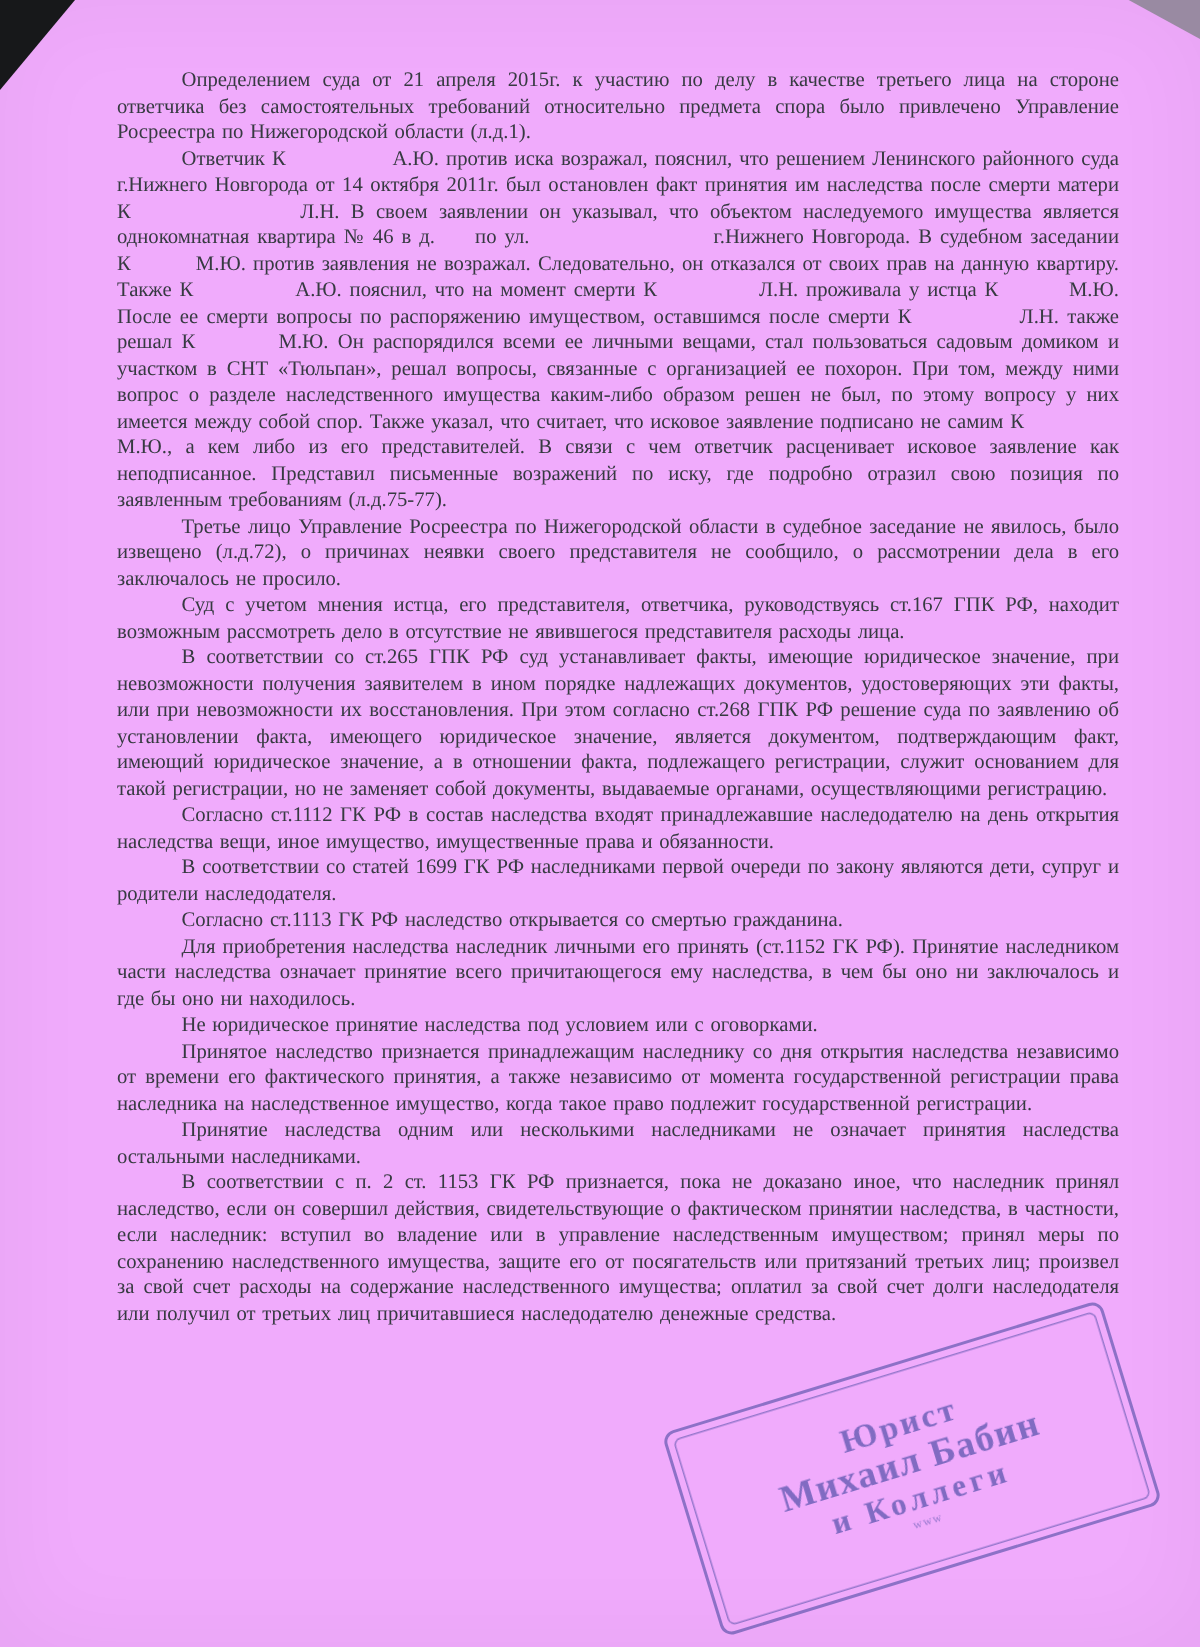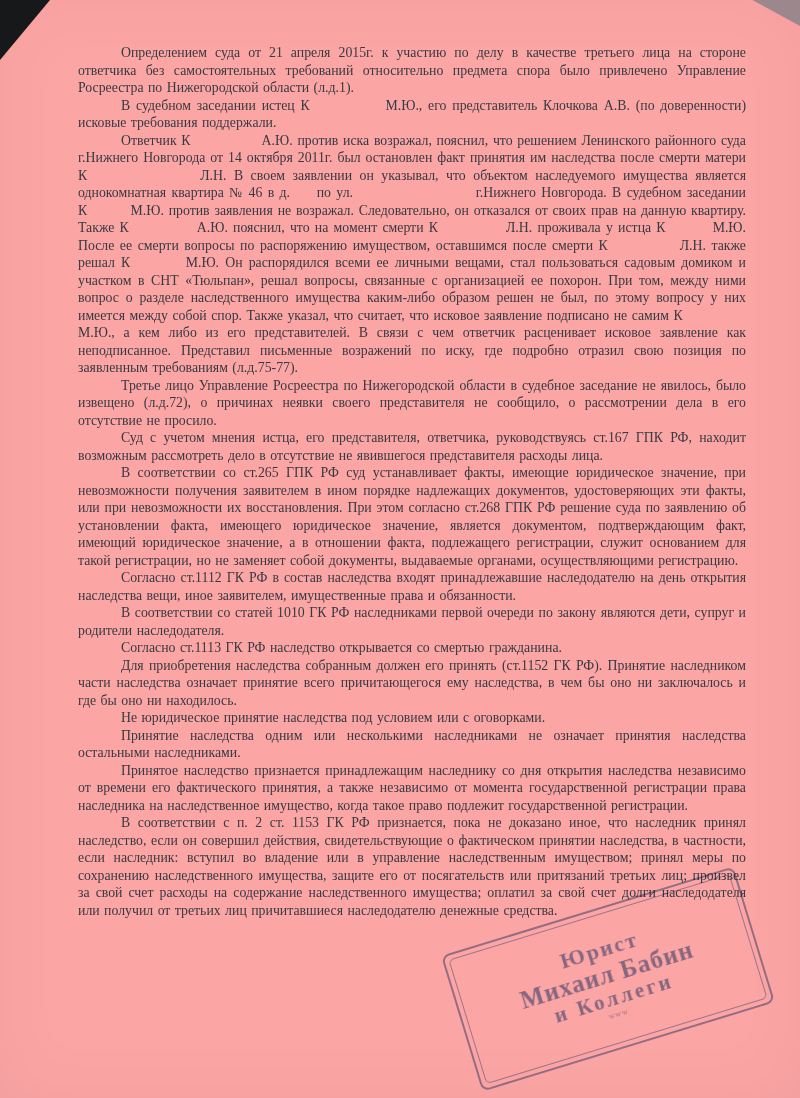--- a/index.html
+++ b/index.html
@@ -7,21 +7,21 @@
     padding: 0;
     width: 800px;
     height: 1098px;
     background: #fdfdfd;
     overflow: hidden;
   }
   .page {
     position: relative;
     width: 800px;
     height: 1098px;
-    background: #fca5a5;
+    background: #f0abfc;
     box-shadow: inset 0 0 70px rgba(0,0,0,0.045);
     font-family: "Liberation Serif", "DejaVu Serif", serif;
   }
   .corner-tl {
     position: absolute;
     top: 0; left: 0;
     width: 50px; height: 60px;
     background: #17181a;
     clip-path: polygon(0 0, 100% 0, 0 100%);
     z-index: 5;
@@ -106,32 +106,31 @@
 </head>
 <body>
 
 <div class="page">
 
   <div class="corner-tl"></div>
   <div class="corner-tr"></div>
 
   <div class="doc-body">
       <p>Определением суда от 21 апреля 2015г. к участию по делу в качестве третьего лица на стороне ответчика без самостоятельных требований относительно предмета спора было привлечено Управление Росреестра по Нижегородской области (л.д.1).</p>
-      <p>В судебном заседании истец К&nbsp;&nbsp;&nbsp;&nbsp;&nbsp;&nbsp;&nbsp;&nbsp;&nbsp;&nbsp;&nbsp;&nbsp; М.Ю., его представитель Клочкова А.В. (по доверенности) исковые требования поддержали.</p>
       <p>Ответчик К&nbsp;&nbsp;&nbsp;&nbsp;&nbsp;&nbsp;&nbsp;&nbsp;&nbsp;&nbsp;&nbsp;&nbsp;&nbsp;&nbsp; А.Ю. против иска возражал, пояснил, что решением Ленинского районного суда г.Нижнего Новгорода от 14 октября 2011г. был остановлен факт принятия им наследства после смерти матери К&nbsp;&nbsp;&nbsp;&nbsp;&nbsp;&nbsp;&nbsp;&nbsp;&nbsp;&nbsp;&nbsp;&nbsp;&nbsp;&nbsp; Л.Н. В своем заявлении он указывал, что объектом наследуемого имущества является однокомнатная квартира № 46 в д.&nbsp;&nbsp;&nbsp;&nbsp; по ул.&nbsp;&nbsp;&nbsp;&nbsp;&nbsp;&nbsp;&nbsp;&nbsp;&nbsp;&nbsp;&nbsp;&nbsp;&nbsp;&nbsp;&nbsp;&nbsp;&nbsp;&nbsp;&nbsp;&nbsp;&nbsp;&nbsp; г.Нижнего Новгорода. В судебном заседании К&nbsp;&nbsp;&nbsp;&nbsp;&nbsp;&nbsp;&nbsp;&nbsp; М.Ю. против заявления не возражал. Следовательно, он отказался от своих прав на данную квартиру. Также К&nbsp;&nbsp;&nbsp;&nbsp;&nbsp;&nbsp;&nbsp;&nbsp;&nbsp;&nbsp;&nbsp;&nbsp; А.Ю. пояснил, что на момент смерти К&nbsp;&nbsp;&nbsp;&nbsp;&nbsp;&nbsp;&nbsp;&nbsp;&nbsp;&nbsp;&nbsp;&nbsp; Л.Н. проживала у истца К&nbsp;&nbsp;&nbsp;&nbsp;&nbsp;&nbsp;&nbsp;&nbsp; М.Ю. После ее смерти вопросы по распоряжению имуществом, оставшимся после смерти К&nbsp;&nbsp;&nbsp;&nbsp;&nbsp;&nbsp;&nbsp;&nbsp;&nbsp;&nbsp;&nbsp;&nbsp; Л.Н. также решал К&nbsp;&nbsp;&nbsp;&nbsp;&nbsp;&nbsp;&nbsp;&nbsp; М.Ю. Он распорядился всеми ее личными вещами, стал пользоваться садовым домиком и участком в СНТ «Тюльпан», решал вопросы, связанные с организацией ее похорон. При том, между ними вопрос о разделе наследственного имущества каким-либо образом решен не был, по этому вопросу у них имеется между собой спор. Также указал, что считает, что исковое заявление подписано не самим К&nbsp;&nbsp;&nbsp;&nbsp;&nbsp;&nbsp;&nbsp;&nbsp;&nbsp;&nbsp;&nbsp;&nbsp;&nbsp;&nbsp; М.Ю., а кем либо из его представителей. В связи с чем ответчик расценивает исковое заявление как неподписанное. Представил письменные возражений по иску, где подробно отразил свою позиция по заявленным требованиям (л.д.75-77).</p>
-      <p>Третье лицо Управление Росреестра по Нижегородской области в судебное заседание не явилось, было извещено (л.д.72), о причинах неявки своего представителя не сообщило, о рассмотрении дела в его отсутствие не просило.</p>
+      <p>Третье лицо Управление Росреестра по Нижегородской области в судебное заседание не явилось, было извещено (л.д.72), о причинах неявки своего представителя не сообщило, о рассмотрении дела в его заключалось не просило.</p>
       <p>Суд с учетом мнения истца, его представителя, ответчика, руководствуясь ст.167 ГПК РФ, находит возможным рассмотреть дело в отсутствие не явившегося представителя расходы лица.</p>
       <p>В соответствии со ст.265 ГПК РФ суд устанавливает факты, имеющие юридическое значение, при невозможности получения заявителем в ином порядке надлежащих документов, удостоверяющих эти факты, или при невозможности их восстановления. При этом согласно ст.268 ГПК РФ решение суда по заявлению об установлении факта, имеющего юридическое значение, является документом, подтверждающим факт, имеющий юридическое значение, а в отношении факта, подлежащего регистрации, служит основанием для такой регистрации, но не заменяет собой документы, выдаваемые органами, осуществляющими регистрацию.</p>
-      <p>Согласно ст.1112 ГК РФ в состав наследства входят принадлежавшие наследодателю на день открытия наследства вещи, иное заявителем, имущественные права и обязанности.</p>
-      <p>В соответствии со статей 1010 ГК РФ наследниками первой очереди по закону являются дети, супруг и родители наследодателя.</p>
+      <p>Согласно ст.1112 ГК РФ в состав наследства входят принадлежавшие наследодателю на день открытия наследства вещи, иное имущество, имущественные права и обязанности.</p>
+      <p>В соответствии со статей 1699 ГК РФ наследниками первой очереди по закону являются дети, супруг и родители наследодателя.</p>
       <p>Согласно ст.1113 ГК РФ наследство открывается со смертью гражданина.</p>
-      <p>Для приобретения наследства собранным должен его принять (ст.1152 ГК РФ). Принятие наследником части наследства означает принятие всего причитающегося ему наследства, в чем бы оно ни заключалось и где бы оно ни находилось.</p>
+      <p>Для приобретения наследства наследник личными его принять (ст.1152 ГК РФ). Принятие наследником части наследства означает принятие всего причитающегося ему наследства, в чем бы оно ни заключалось и где бы оно ни находилось.</p>
       <p>Не юридическое принятие наследства под условием или с оговорками.</p>
+      <p>Принятое наследство признается принадлежащим наследнику со дня открытия наследства независимо от времени его фактического принятия, а также независимо от момента государственной регистрации права наследника на наследственное имущество, когда такое право подлежит государственной регистрации.</p>
       <p>Принятие наследства одним или несколькими наследниками не означает принятия наследства остальными наследниками.</p>
-      <p>Принятое наследство признается принадлежащим наследнику со дня открытия наследства независимо от времени его фактического принятия, а также независимо от момента государственной регистрации права наследника на наследственное имущество, когда такое право подлежит государственной регистрации.</p>
       <p>В соответствии с п. 2 ст. 1153 ГК РФ признается, пока не доказано иное, что наследник принял наследство, если он совершил действия, свидетельствующие о фактическом принятии наследства, в частности, если наследник: вступил во владение или в управление наследственным имуществом; принял меры по сохранению наследственного имущества, защите его от посягательств или притязаний третьих лиц; произвел за свой счет расходы на содержание наследственного имущества; оплатил за свой счет долги наследодателя или получил от третьих лиц причитавшиеся наследодателю денежные средства.</p>
     </div>
 
   <div class="stamp">
     <div class="stamp-inner">
       <div class="stamp-title">Юрист</div>
       <div class="stamp-name">Михаил Бабин</div>
       <div class="stamp-suffix">и Коллеги</div>
       <div class="stamp-fineprint">www</div>
     </div>

